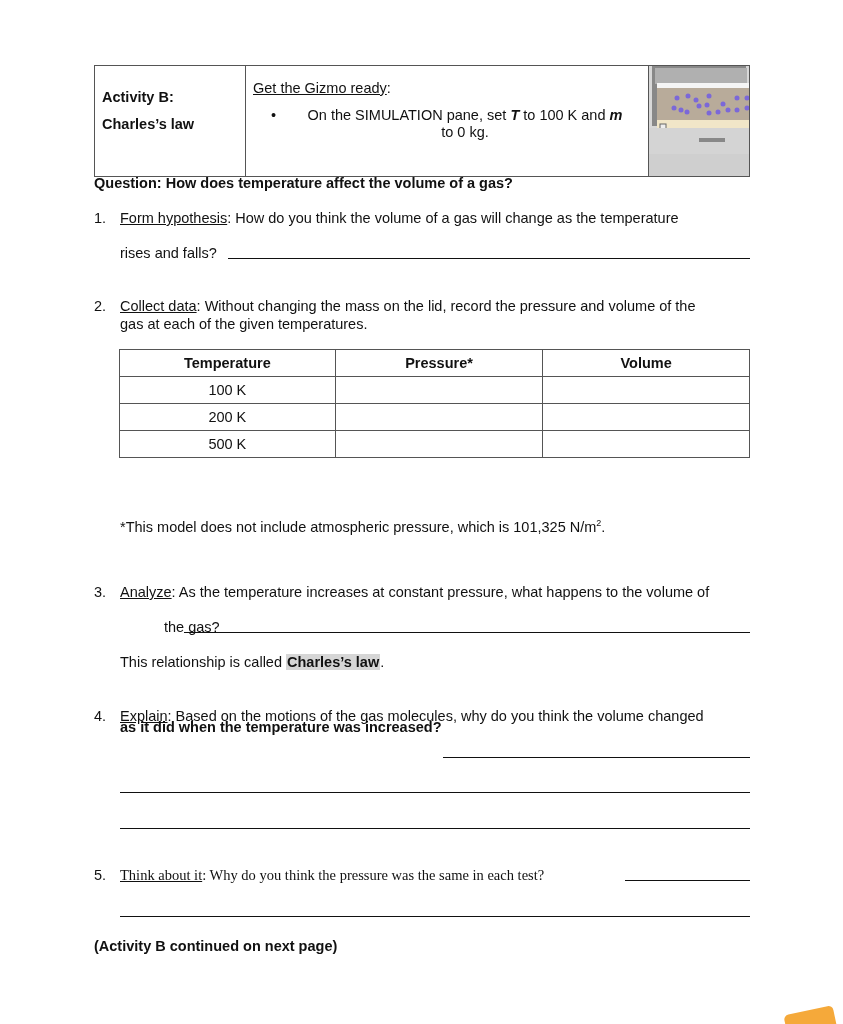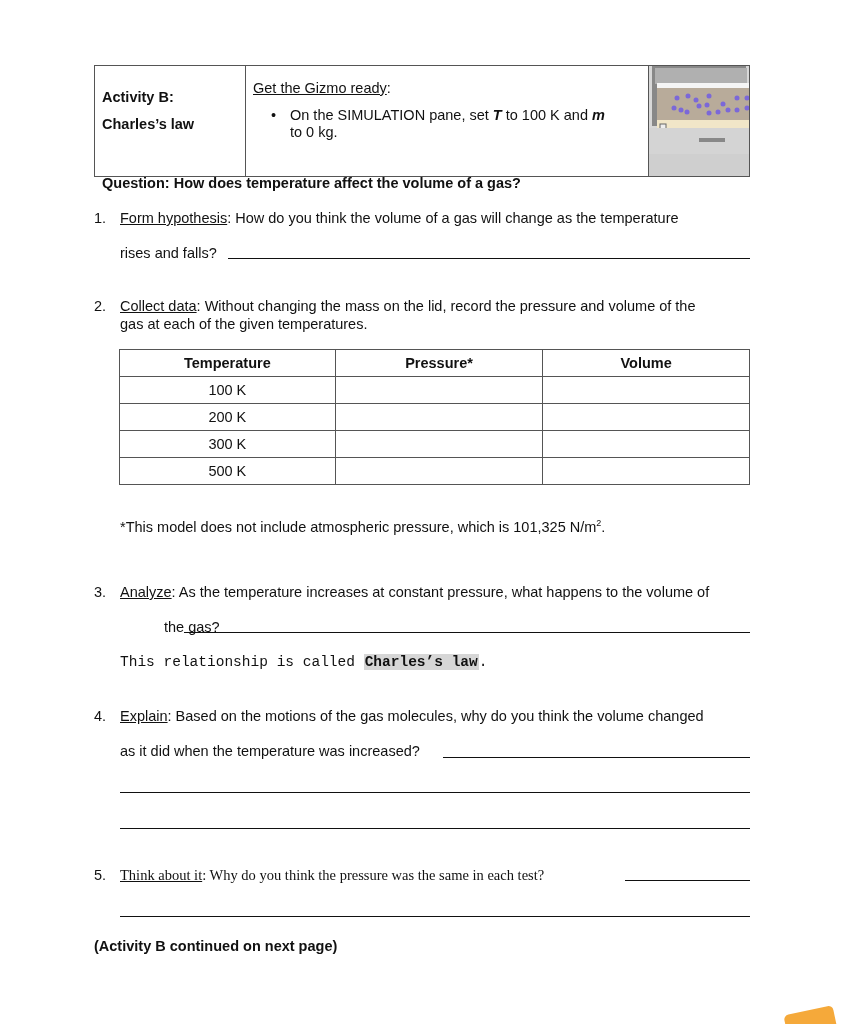--- a/index.html
+++ b/index.html
@@ -7,21 +7,21 @@
          font-family:"Liberation Sans", sans-serif; color:#111; font-size:14.5px; }
   .abs { position:absolute; }
   .u { text-decoration:underline; }
   .b { font-weight:bold; }
   .line { position:absolute; border-bottom:1px solid #111; height:0; }
 
   
   .hdr { position:absolute; left:94px; top:65px; width:656px; height:112px;
          border:1px solid #555; box-sizing:border-box; display:flex; }
   .hdr .c1 { width:151px; border-right:1px solid #555; box-sizing:border-box; position:relative; }
-  .hdr .c2 { width:403px; border-right:1px solid #555; box-sizing:border-box; position:relative; }
+  .hdr .c2 { width:403px; border-right:1px solid #555; box-sizing:border-box; position:relative;text-align:center; }
   .hdr .c3 { flex:1; position:relative; overflow:hidden; background:#cfcfcf; }
 
   
   table.dt { position:absolute; left:119px; top:349px; width:631px; border-collapse:collapse; }
   table.dt th, table.dt td { border:1px solid #555; height:26px; padding:0; text-align:center; font-size:14.5px; }
   table.dt th { font-weight:bold; }
   .hl { background:#d6d6d6; font-weight:bold; padding:0 1px; }
 </style>
 </head>
 <body>
@@ -67,21 +67,21 @@
           <circle cx="98" cy="42" r="2.5"></circle>
       </g>
       <rect x="8" y="54" width="92" height="8" fill="#f1e6c8"></rect>
       <rect x="11" y="58" width="6" height="16" fill="#eee" stroke="#666" stroke-width="1"></rect>
       <rect x="0" y="62" width="100" height="26" fill="#d4d4d4"></rect>
       <rect x="50" y="72" width="26" height="4" fill="#888"></rect>
     </svg>
   </div>
 </div>
 
-<div class="abs b" style="left:94px;top:175px;margin-left:8px;">Question: How does temperature affect the volume of a gas?</div>
+<div class="abs b" style="left:94px;top:175px;">Question: How does temperature affect the volume of a gas?</div>
 
 <div class="abs" style="left:94px;top:210px;">1.</div>
 <div class="abs" style="left:120px;top:210px;white-space:nowrap;">
   <span class="u">Form hypothesis</span><span>: How do you think the volume of a gas will change as the temperature</span>
 </div>
 <div class="abs" style="left:120px;top:245px;">rises and falls?</div>
 <div class="line" style="left:228px;top:258px;width:522px;"></div>
 
 <div class="abs" style="left:94px;top:298px;">2.</div>
 <div class="abs" style="left:120px;top:298px;white-space:nowrap;">
@@ -107,51 +107,46 @@
       <td>100 K</td>
       <td></td>
       <td></td>
     </tr>
     <tr>
       <td>200 K</td>
       <td></td>
       <td></td>
     </tr>
     <tr>
-      <td>300 K</td>
-      <td></td>
-      <td></td>
-    </tr>
-    <tr>
       <td>500 K</td>
       <td></td>
       <td></td>
     </tr>
   </tbody>
 </table>
 
 <div class="abs" style="left:120px;top:518px;">
   <span>*This model does not include atmospheric pressure, which is 101,325 N/m</span><sup style="font-size:9px;">2</sup><span>.</span>
 </div>
 
 <div class="abs" style="left:94px;top:584px;">3.</div>
 <div class="abs" style="left:120px;top:584px;white-space:nowrap;">
   <span class="u">Analyze</span><span>: As the temperature increases at constant pressure, what happens to the volume of</span>
 </div>
 <div class="abs" style="left:120px;top:619px;margin-left:44px;">the gas?</div>
 <div class="line" style="left:184px;top:632px;width:566px;"></div>
-<div class="abs" style="left:120px;top:654px;font-family:Liberation Mono, monospace;">
+<div class="abs" style="left:120px;top:654px;">
   <span>This relationship is called </span><span class="hl">Charles’s law</span><span>.</span>
 </div>
 
 <div class="abs" style="left:94px;top:708px;">4.</div>
 <div class="abs" style="left:120px;top:708px;white-space:nowrap;">
   <span class="u">Explain</span><span>: Based on the motions of the gas molecules, why do you think the volume changed</span>
 </div>
-<div class="abs" style="left:120px;top:743px;">as it did when the temperature was increased?</div>
+<div class="abs" style="left:120px;top:719px;font-weight:bold;">as it did when the temperature was increased?</div>
 <div class="line" style="left:443px;top:757px;width:307px;"></div>
 <div class="line" style="left:120px;top:792px;width:630px;"></div>
 <div class="line" style="left:120px;top:828px;width:630px;"></div>
 
 <div class="abs" style="left:94px;top:867px;">5.</div>
 <div class="abs" style="left:120px;top:867px;white-space:nowrap;font-family:Liberation Serif, serif;">
   <span class="u">Think about it</span><span>: Why do you think the pressure was the same in each test?</span>
 </div>
 <div class="line" style="left:625px;top:880px;width:125px;"></div>
 <div class="line" style="left:120px;top:916px;width:630px;"></div>

